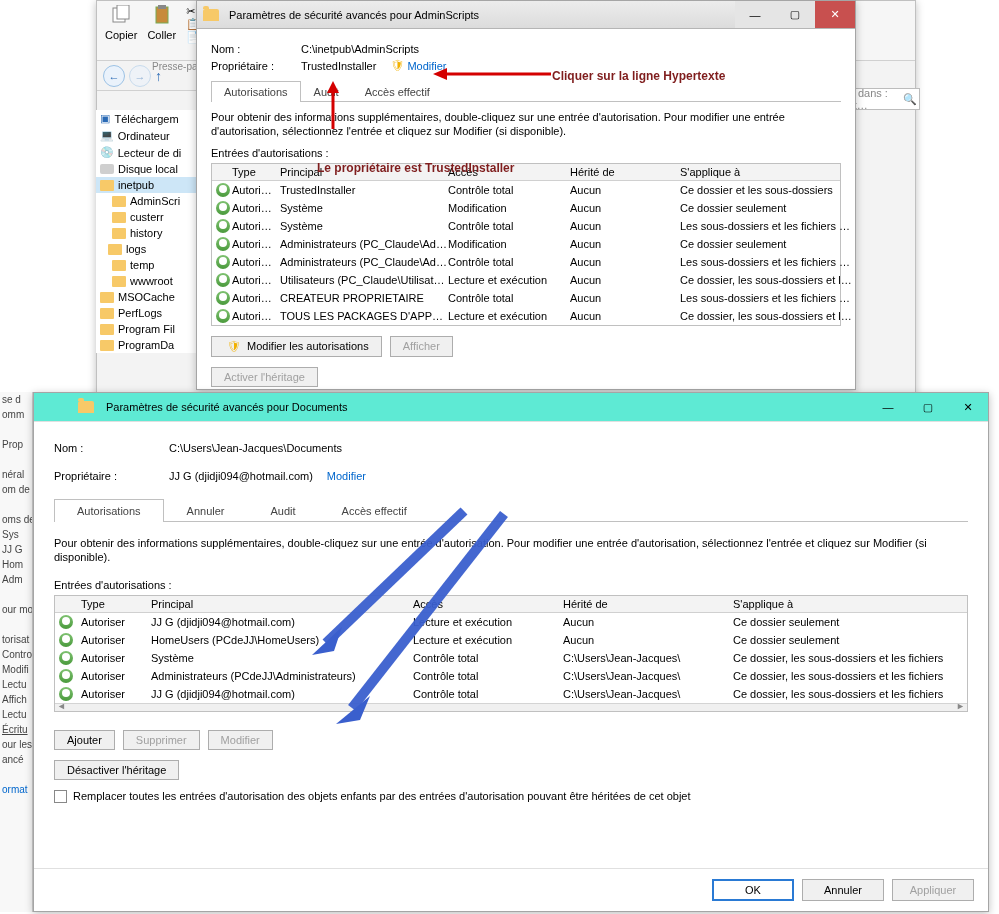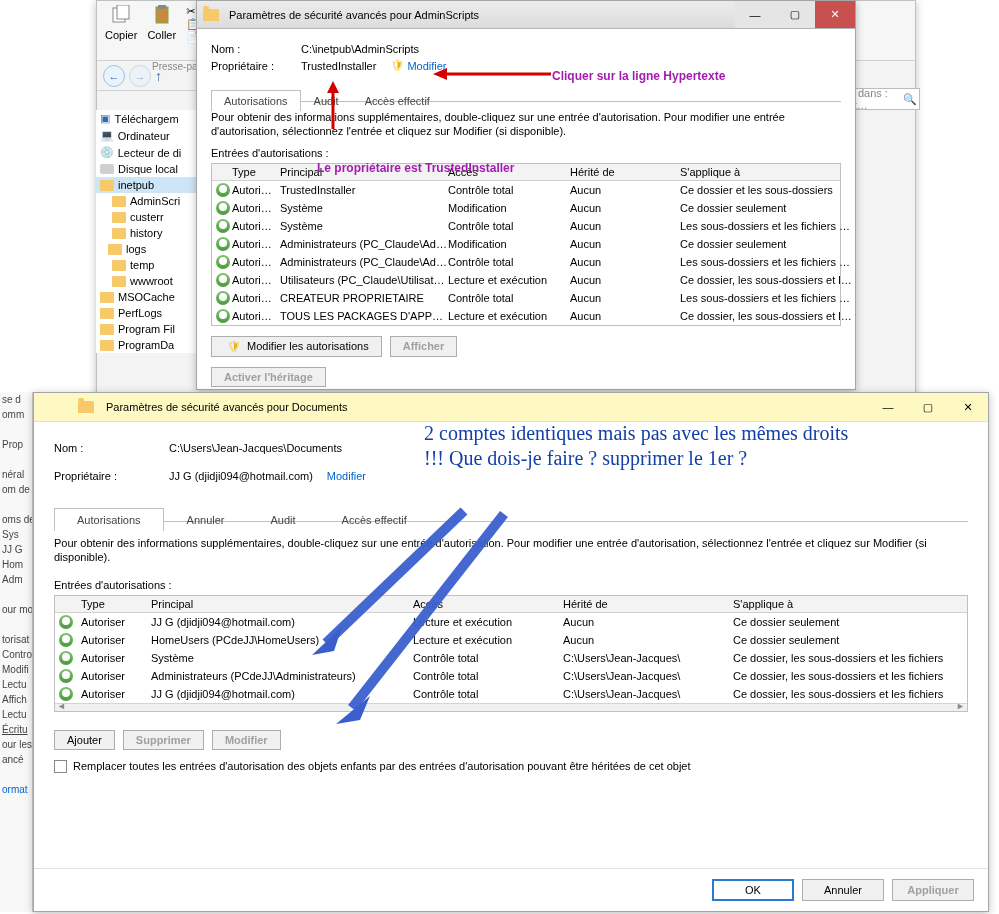--- a/index.html
+++ b/index.html
@@ -34,48 +34,48 @@
   #dlg1 { left:196px; top:0; width:660px; height:390px; }
   #dlg1 .titlebar { background:linear-gradient(#ececec,#dcdcdc); border-bottom:1px solid #b5b5b5; }
   .dlg-body { padding:10px 14px; }
   .field-row { display:flex; align-items:center; margin:4px 0; }
   .field-label { width:90px; }
   .link { color:#0066cc; cursor:pointer; }
   .shield { display:inline-block; color:#f2b100; margin:0 3px; }
 
   
   .tabs { display:flex; gap:0; margin-top:8px; border-bottom:1px solid #c0c0c0; }
-  .tab { padding:4px 12px; border:1px solid transparent; border-bottom:none; position:relative; top:10px; background:transparent; color:#444; }
+  .tab { padding:4px 12px; border:1px solid transparent; border-bottom:none; position:relative; top:1px; background:transparent; color:#444; }
   .tab.active { border-color:#c0c0c0; background:#fff; }
 
   .note { margin:8px 0; line-height:1.3; }
   .section-label { margin:4px 0;}
 
   
   .perm-wrap { border:1px solid #c0c0c0; }
   .perm-head, .perm-row { display:grid; align-items:center; padding:2px 4px; }
   .perm-head { background:#f3f3f3; border-bottom:1px solid #d0d0d0; font-weight:400; }
   #dlg1 .perm-head, #dlg1 .perm-row { grid-template-columns: 16px 48px 168px 122px 110px 172px; }
   .user-ico { display:inline-block; width:14px; height:14px; border-radius:50%; background:linear-gradient(#7fc271,#4a9a3c); position:relative; }
   .user-ico::after{content:""; position:absolute; width:8px; height:8px; border-radius:50%; background:#fff; left:3px; top:2px;}
   .cell { white-space:nowrap; overflow:hidden; text-overflow:ellipsis; }
 
   
   .btnrow { display:flex; gap:8px; margin:10px 0 4px 0; }
   .btn { padding:3px 12px; border:1px solid #adadad; background:#f0f0f0; }
-  .btn:disabled, .btn.disabled { color:#a0a0a0;font-weight:bold; }
+  .btn:disabled, .btn.disabled { color:#a0a0a0; }
   .btn.primary { border:2px solid #2a7ad4; background:#fff; }
 
   
-  .anno-red { position:absolute; color:#a21caf; font-weight:bold; font-size:12px; }
+  .anno-red { position:absolute; color:#7f1d1d; font-weight:bold; font-size:12px; }
   .red-arrow { position:absolute; }
 
   
   #dlg2 { left:33px; top:392px; width:956px; height:520px; }
-  #dlg2 .titlebar { background:#fef9c3;padding-left:44px; }
+  #dlg2 .titlebar { background:#5eead4;padding-left:44px; }
   #dlg2 .body2 { padding:16px 20px; border-top:1px solid #e0e0e0; }
   #dlg2 .field-label { width:115px; }
   #dlg2 .tabs .tab { padding:5px 22px; }
   #dlg2 .perm-head, #dlg2 .perm-row { grid-template-columns: 22px 70px 262px 150px 170px 1fr; }
   #dlg2 .perm-wrap { border:1px solid #c0c0c0; margin-top:4px; }
   #dlg2 .scrollx { height:8px; background:#f0f0f0; border-top:1px solid #d4d4d4; position:relative;}
   #dlg2 .scrollx::before{content:"◄"; position:absolute; left:2px; top:-3px; font-size:9px; color:#888;}
   #dlg2 .scrollx::after{content:"►"; position:absolute; right:2px; top:-3px; font-size:9px; color:#888;}
   .checkbox-row { display:flex; align-items:center; gap:6px; margin:10px 0 18px 0;}
   .checkbox-row .box { width:13px; height:13px; border:1px solid #888; background:#fff;}
@@ -447,32 +447,34 @@
           </div>
         </div>
       <div class="scrollx"></div>
     </div>
 
     <div class="btnrow" style="margin-top:18px">
       <button class="btn">Ajouter</button>
       <button class="btn disabled">Supprimer</button>
       <button class="btn disabled">Modifier</button>
     </div>
+    <div class="btnrow">
+      <button class="btn">Désactiver l'héritage</button>
+    </div>
     <div class="checkbox-row">
       <span class="box"></span>
       <span>Remplacer toutes les entrées d'autorisation des objets enfants par des entrées d'autorisation pouvant être héritées de cet objet</span>
     </div>
   </div>
   <div class="footer">
     <button class="btn primary" style="width:82px">OK</button>
     <button class="btn" style="width:82px">Annuler</button>
     <button class="btn disabled" style="width:82px">Appliquer</button>
   </div>
 
-  <div class="anno-blue" style="left:390px; top:28px; width:440px;">2 comptes identiques mais pas avec les mêmes droits !!! Que dois-je faire ? supprimer le 1er ?</div>
 
   <svg style="position:absolute; left:270px; top:110px;" width="170" height="160">
     <defs>
         <marker id="ah1" markerWidth="14" markerHeight="14" refX="3" refY="7" orient="auto">
           <polygon points="0,0 14,7 0,14" fill="#3a5fcd"></polygon>
         </marker>
       </defs>
     <line x1="160" y1="8" x2="22" y2="140" stroke="#3a5fcd" stroke-width="10" stroke-opacity="0.95"></line>
     <polygon points="8,152 38,124 30,148" fill="#3a5fcd"></polygon>
   </svg>

